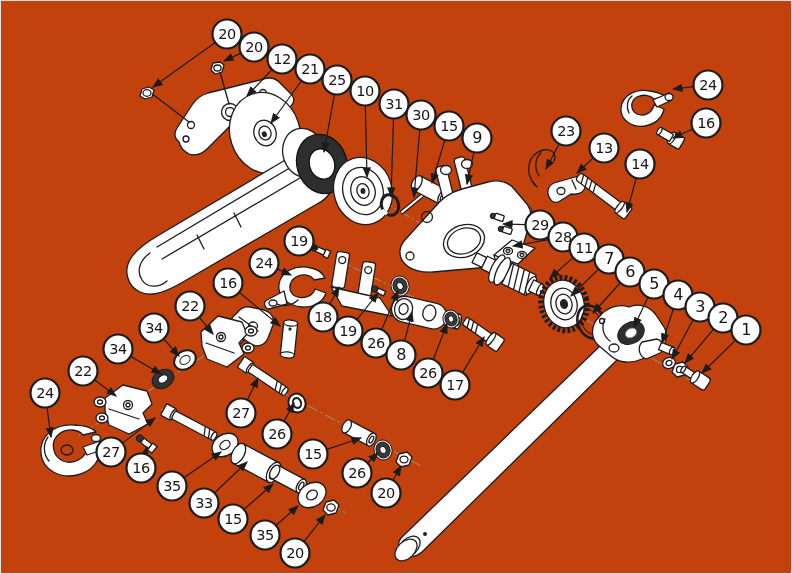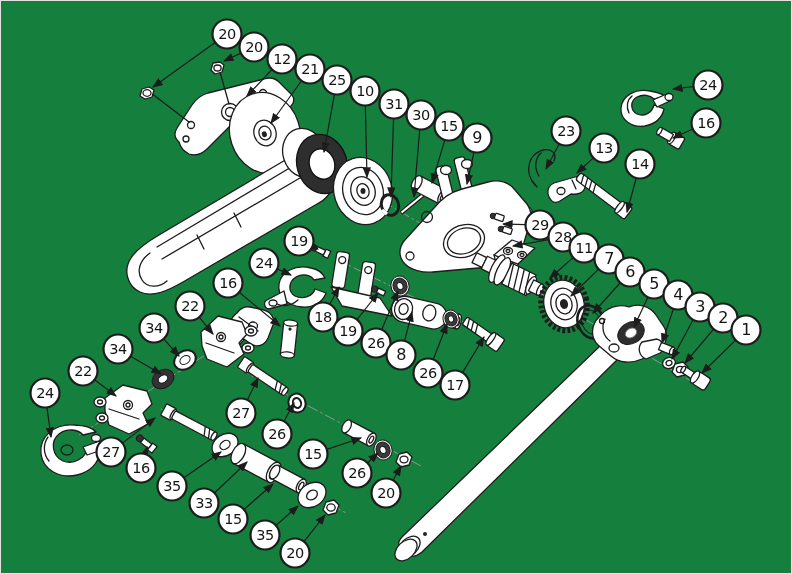--- a/index.html
+++ b/index.html
@@ -1,17 +1,17 @@
 <!DOCTYPE html>
 <html><head>
 <meta charset="utf-8">
 <style>
   html,body{margin:0;padding:0;background:#fff;}
   .frame{
-    position:relative;width:792px;height:574px;background:#15803d;
+    position:relative;width:792px;height:574px;background:#c2410c;
     border:1px solid #e3e3e3;box-sizing:border-box;overflow:hidden;
     font-family:"DejaVu Sans",sans-serif;
     text-align:right;
   }
   svg{display:block;}
   
   .p{fill:#ffffff;stroke:#1c1c1c;stroke-width:1.3;stroke-linejoin:round;}
   .s{fill:none;stroke:#1c1c1c;stroke-width:1.3;stroke-linecap:round;stroke-linejoin:round;}
   .cl line{stroke:#9a9a9a;stroke-width:0.9;stroke-dasharray:11 3 2.5 3;}
   .leader{stroke:#1c1c1c;stroke-width:1.2;fill:none;}

